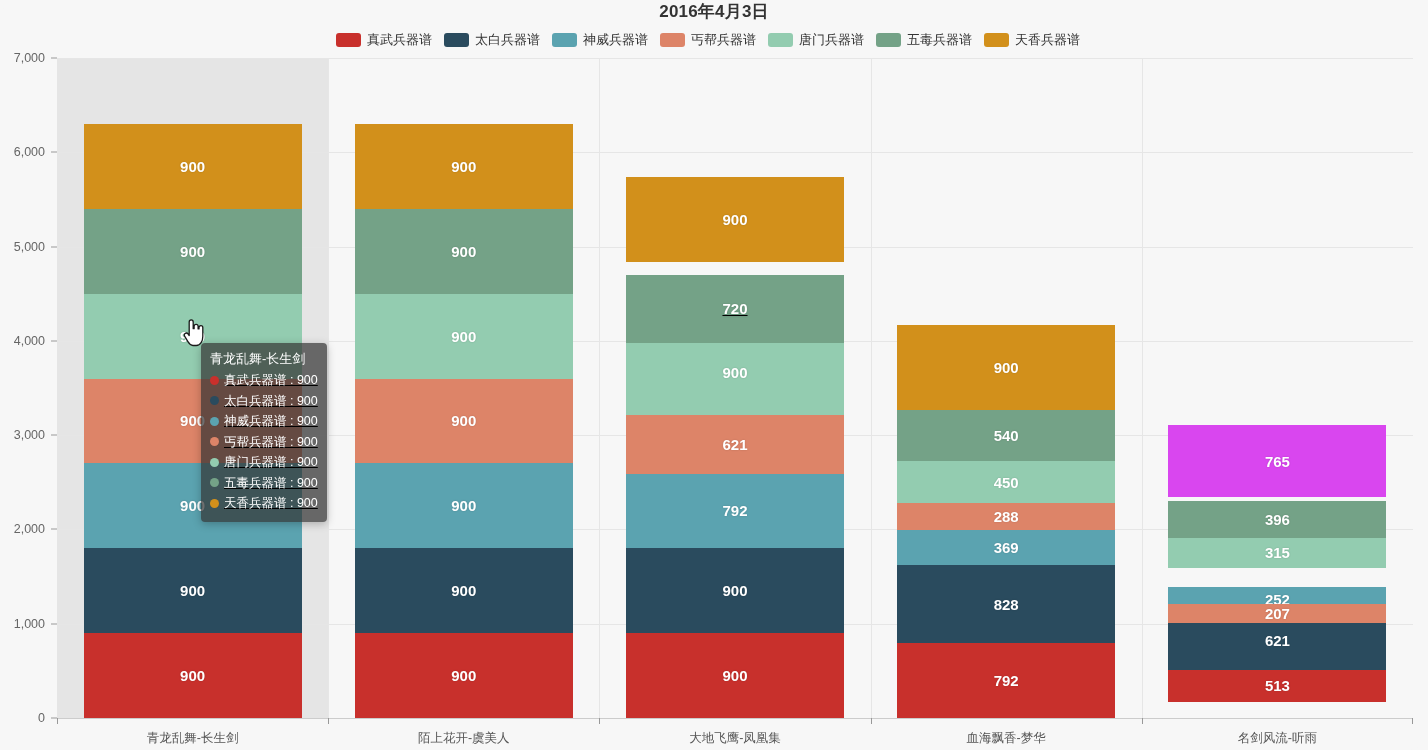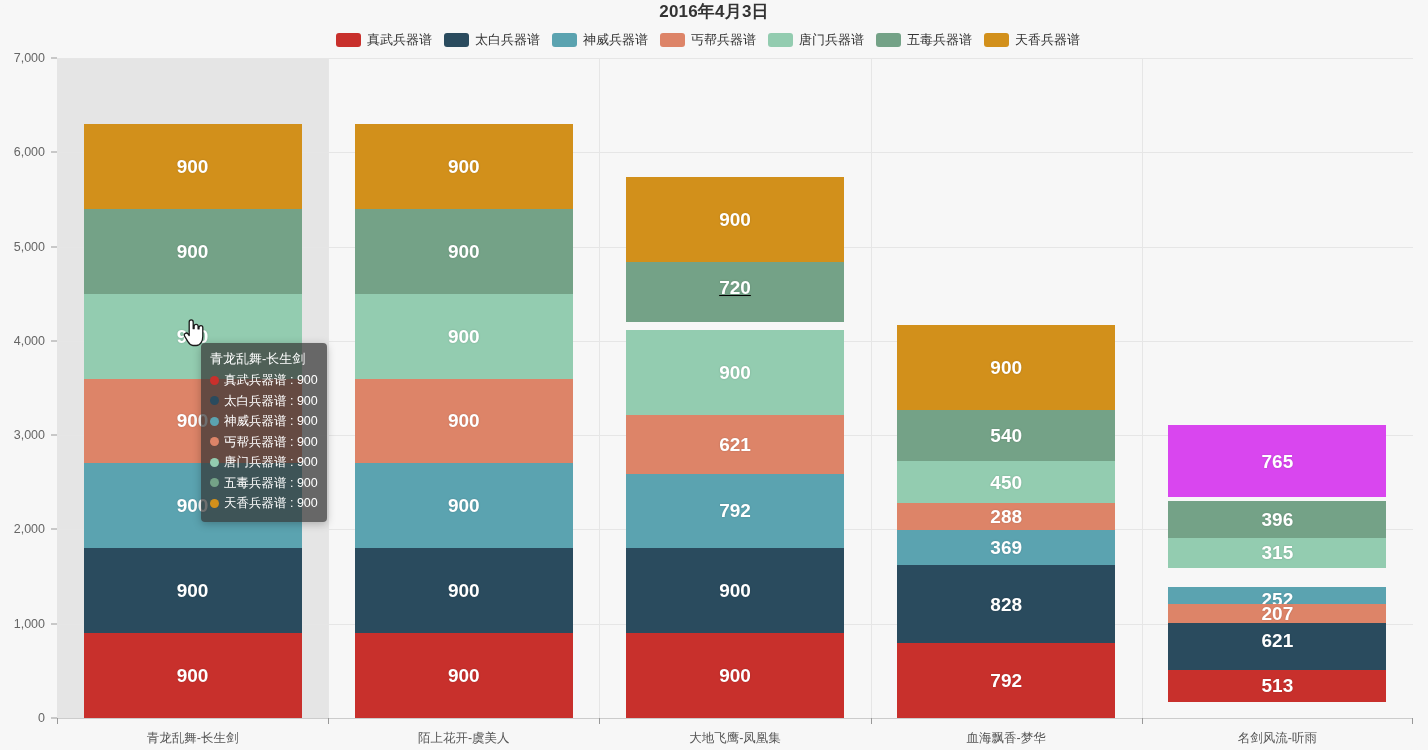--- a/index.html
+++ b/index.html
@@ -152,21 +152,21 @@
   .bar-seg {
     position: absolute;
     left: 0;
     width: 100%;
     display: flex;
     align-items: center;
     justify-content: center;
     overflow: hidden;
   }
   .bar-label {
-    font-size: 19px;
+    font-size: 15px;
     color: #ffffff;
     font-weight: 600;
     text-shadow: 0 0 2px rgba(0,0,0,0.18);
     line-height: 1;
     white-space: nowrap;
   }
 
   
   #tooltip {
     position: absolute;
@@ -184,20 +184,21 @@
     color: #ffffff;
     margin-bottom: 3px;
     line-height: 17px;
     white-space: nowrap;
   }
   .tt-row {
     display: flex;
     align-items: center;
     line-height: 20.5px;
     white-space: nowrap;
+    text-decoration: underline;
   }
   .tt-dot {
     width: 9px;
     height: 9px;
     border-radius: 50%;
     margin-right: 5px;
     flex: none;
   }
   .tt-text {
     font-size: 12.5px;
@@ -341,21 +342,21 @@
         </div>
         <div class="bar-seg" style="top: 415.611px; height: 74.6743px; background: rgb(91, 163, 176);">
           <span class="bar-label">792</span>
         </div>
         <div class="bar-seg" style="top: 357.06px; height: 58.5514px; background: rgb(221, 132, 104);">
           <span class="bar-label">621</span>
         </div>
         <div class="bar-seg" style="top: 272.203px; height: 84.8571px; background: rgb(147, 204, 176);">
           <span class="bar-label">900</span>
         </div>
-        <div class="bar-seg" style="top: 196px; height: 67.8857px; background: rgb(116, 162, 135); text-decoration: underline;">
+        <div class="bar-seg" style="top: 217px; height: 67.8857px; background: rgb(116, 162, 135); text-decoration: underline;">
           <span class="bar-label">720</span>
         </div>
         <div class="bar-seg" style="top: 119.46px; height: 84.8571px; background: rgb(210, 144, 27);">
           <span class="bar-label">900</span>
         </div>
       </div>
       <div class="bar-stack" style="left: 840.2px; width: 218px; height: 660px;">
         <div class="bar-seg" style="top: 585.326px; height: 74.6743px; background: rgb(200, 48, 44);">
           <span class="bar-label">792</span>
         </div>

